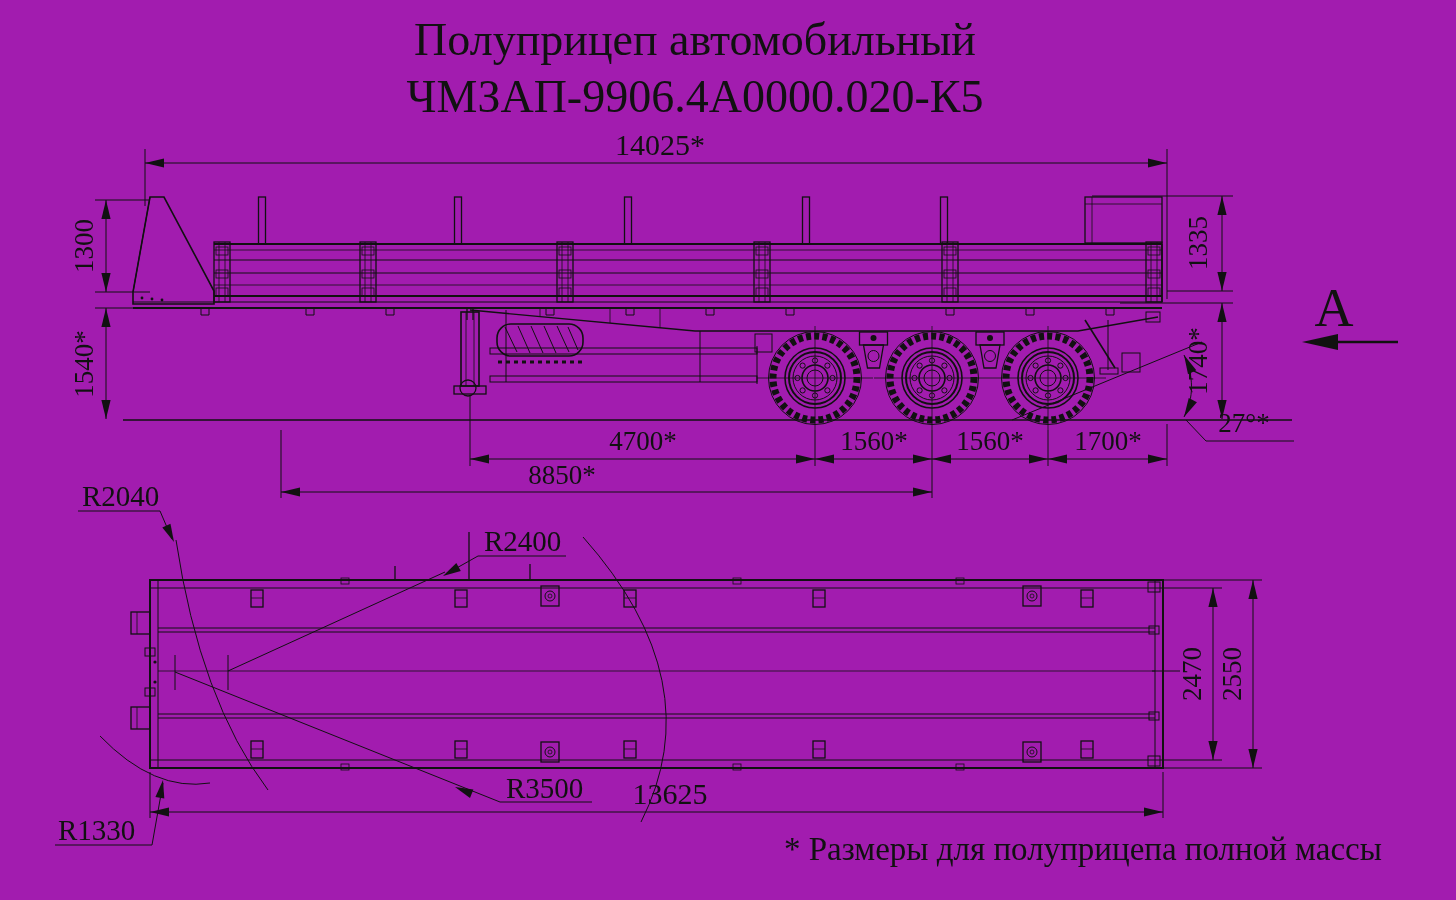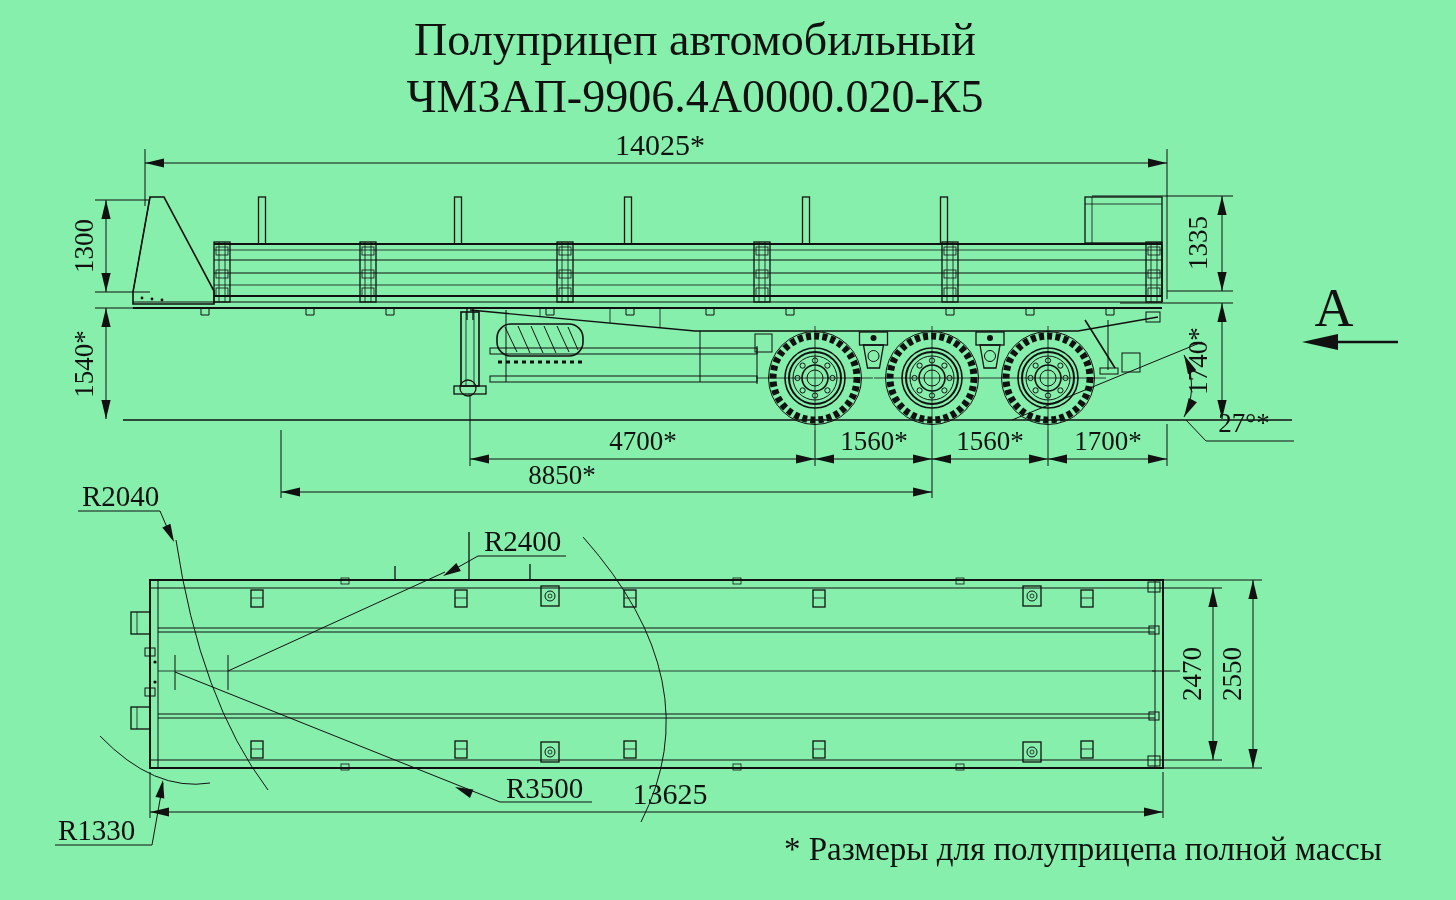--- a/index.html
+++ b/index.html
@@ -1,16 +1,16 @@
 <!DOCTYPE html>
 <html><head>
 <meta charset="utf-8">
 <style>
   html,body{margin:0;padding:0;background:#fff;}
-  .page{width:1456px;height:900px;background:#86efac;position:relative;overflow:hidden;}
+  .page{width:1456px;height:900px;background:#a21caf;position:relative;overflow:hidden;}
   svg{display:block;}
   svg text{font-family:"Liberation Serif","DejaVu Serif",serif;fill:#111;}
   .t-title{font-size:46px;}
   .t-dim{font-size:27px;}
   .t-dim30{font-size:30px;}
   .t-rad{font-size:29px;}
   .t-view{font-size:54px;}
   .t-note{font-size:33px;}
   .ln{stroke:#111;fill:none;}
   .w08{stroke-width:0.8;} .w1{stroke-width:1;} .w13{stroke-width:1.3;}

